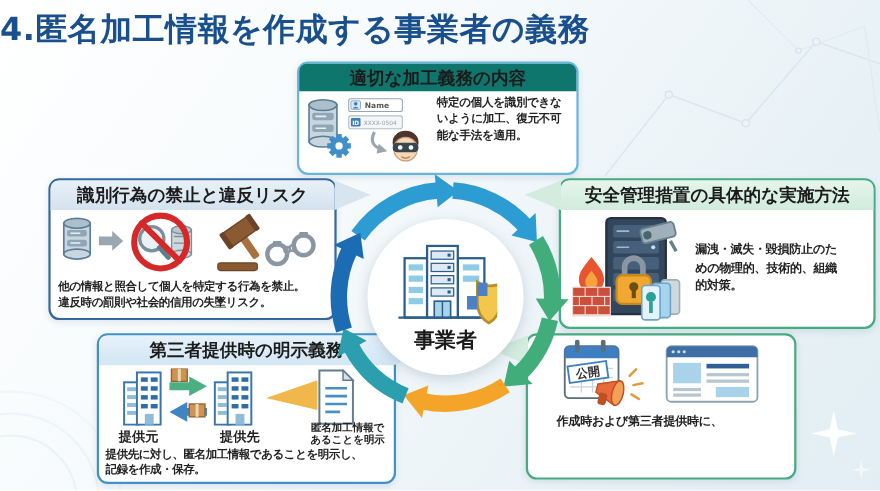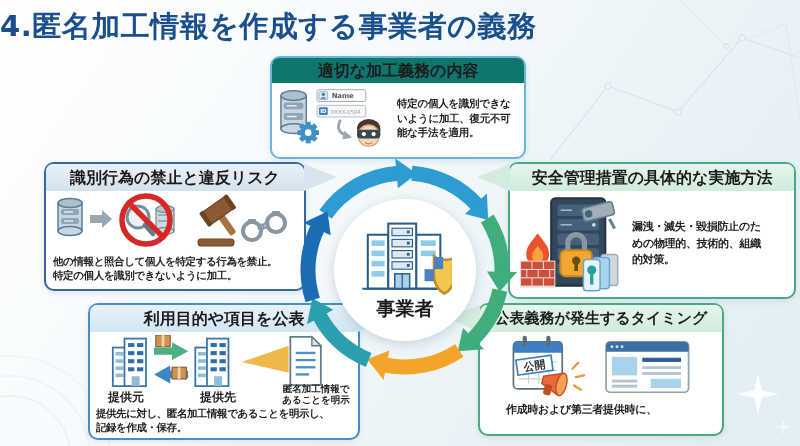--- a/index.html
+++ b/index.html
@@ -16,21 +16,21 @@
   .obox{position:absolute;background:#fff;border-radius:10px;z-index:2;
         box-shadow:0 2px 6px rgba(60,90,120,.12);}
   .obox .hd{font-weight:700;color:#1b1b1b;text-align:center;
             border-top-left-radius:7px;border-top-right-radius:7px;position:relative;}
   .taper{position:absolute;z-index:1;}
   .body-text{font-weight:700;color:#222;}
 
   
   #box-processing{left:270px;top:56px;width:252px;height:99px;border:2px solid #67b7dc;}
   #box-processing .hd{height:25px;line-height:25px;font-size:16px;background:#0f766e;}
-  #box-processing .bd{display:flex;align-items:center;gap:4px;padding:3px 4px 0 6px;}
+  #box-processing .bd{display:flex;gap:4px;padding:3px 4px 0 6px;}
   #box-processing .body-text{font-size:10.5px;line-height:1.42;width:126px;letter-spacing:-0.3px;}
 
   
   #box-identification{left:44px;top:162px;width:258px;height:125px;border:2px solid #35689f;}
   #box-identification .hd{height:27px;line-height:27px;font-size:16px;
       background:linear-gradient(#e9f1f7,#d3e2ee);}
   #box-identification .taper{left:100%;top:0;width:33px;height:27px;background:#d8e5f0;
       clip-path:polygon(0 0,100% 48%,0 100%);}
   #box-identification .icons{padding:2px 2px 0 6px;}
   #box-identification .body-text{font-size:10.5px;line-height:1.38;padding:0 7px;letter-spacing:-0.4px;}
@@ -203,21 +203,21 @@
           <circle cx="200" cy="38" r="9"></circle>
           <circle cx="224" cy="30" r="9"></circle>
           <circle cx="209" cy="34" r="2.6" stroke-width="2"></circle>
           <circle cx="214" cy="32.5" r="2.6" stroke-width="2"></circle>
           <rect x="196" y="26" width="8" height="5" rx="1" fill="#8a97a3" stroke="none"></rect>
           <rect x="220" y="18" width="8" height="5" rx="1" fill="#8a97a3" stroke="none"></rect>
         </g>
       </svg>
     </div>
     <div class="body-text">他の情報と照合して個人を特定する行為を禁止。</div>
-    <div class="body-text">特定の個人を識別できないように加工。</div>
+    <div class="body-text">違反時の罰則や社会的信用の失墜リスク。</div>
   </div>
 
   <div class="obox" id="box-security">
     <div class="hd">安全管理措置の具体的な実施方法</div>
     <div class="taper"></div>
     <div class="bd">
       <svg width="104" height="96" viewBox="0 0 100 92">
 
         <g>
           <rect x="30" y="2" width="52" height="84" rx="4" fill="#33475c" stroke="#243140" stroke-width="2"></rect>
@@ -278,21 +278,21 @@
           <rect x="61" y="61" width="16" height="30" rx="3" fill="#e7f3fa" stroke="#6aa5cc" stroke-width="1.4"></rect>
           <circle cx="69" cy="71" r="4.4" fill="#2aa198"></circle>
           <rect x="67.4" y="75" width="3.2" height="10" fill="#2aa198"></rect>
         </g>
       </svg>
       <div class="body-text">漏洩・滅失・毀損防止のための物理的、技術的、組織的対策。</div>
     </div>
   </div>
 
   <div class="obox" id="box-thirdparty">
-    <div class="hd">利用目的や項目を公表</div>
+    <div class="hd">第三者提供時の明示義務</div>
     <div class="taper"></div>
     <div class="icons">
       <svg width="252" height="52" viewBox="0 0 252 58">
 
         <g>
           <rect x="2" y="14" width="15" height="43" fill="#fff" stroke="#3a76ad" stroke-width="2"></rect>
           <rect x="5" y="19" width="9" height="4" fill="#8fbcd9"></rect>
             <rect x="5" y="27" width="9" height="4" fill="#8fbcd9"></rect>
           <rect x="5" y="35" width="9" height="4" fill="#8fbcd9"></rect>
             <rect x="5" y="43" width="9" height="4" fill="#8fbcd9"></rect>
@@ -355,21 +355,20 @@
     <div class="tp-labels">
       <span class="lbl" style="left:18px">提供元</span>
       <span class="lbl" style="left:110px">提供先</span>
       <span class="cap"><span>匿名加工情報で</span><br><span>あることを明示</span></span>
     </div>
     <div class="body-text">提供先に対し、匿名加工情報であることを明示し、</div>
     <div class="body-text">記録を作成・保存。</div>
   </div>
 
   <div class="obox" id="box-publication">
-    <div class="hd">公表義務が発生するタイミング</div>
     <div class="taper"></div>
     <div class="icons">
       <svg width="198" height="64" viewBox="0 0 216 76">
 
         <g>
           <rect x="4" y="8" width="58" height="56" rx="5" fill="#fff" stroke="#5a6e7c" stroke-width="2"></rect>
           <path d="M4,13 a5,5 0 0 1 5,-5 h48 a5,5 0 0 1 5,5 v8 h-58 z" fill="#3d7fc1"></path>
           <rect x="15" y="1" width="5" height="13" rx="2.2" fill="#5a6e7c"></rect>
           <rect x="43" y="1" width="5" height="13" rx="2.2" fill="#5a6e7c"></rect>
           <g stroke="#c9d4da" stroke-width="1.4">

